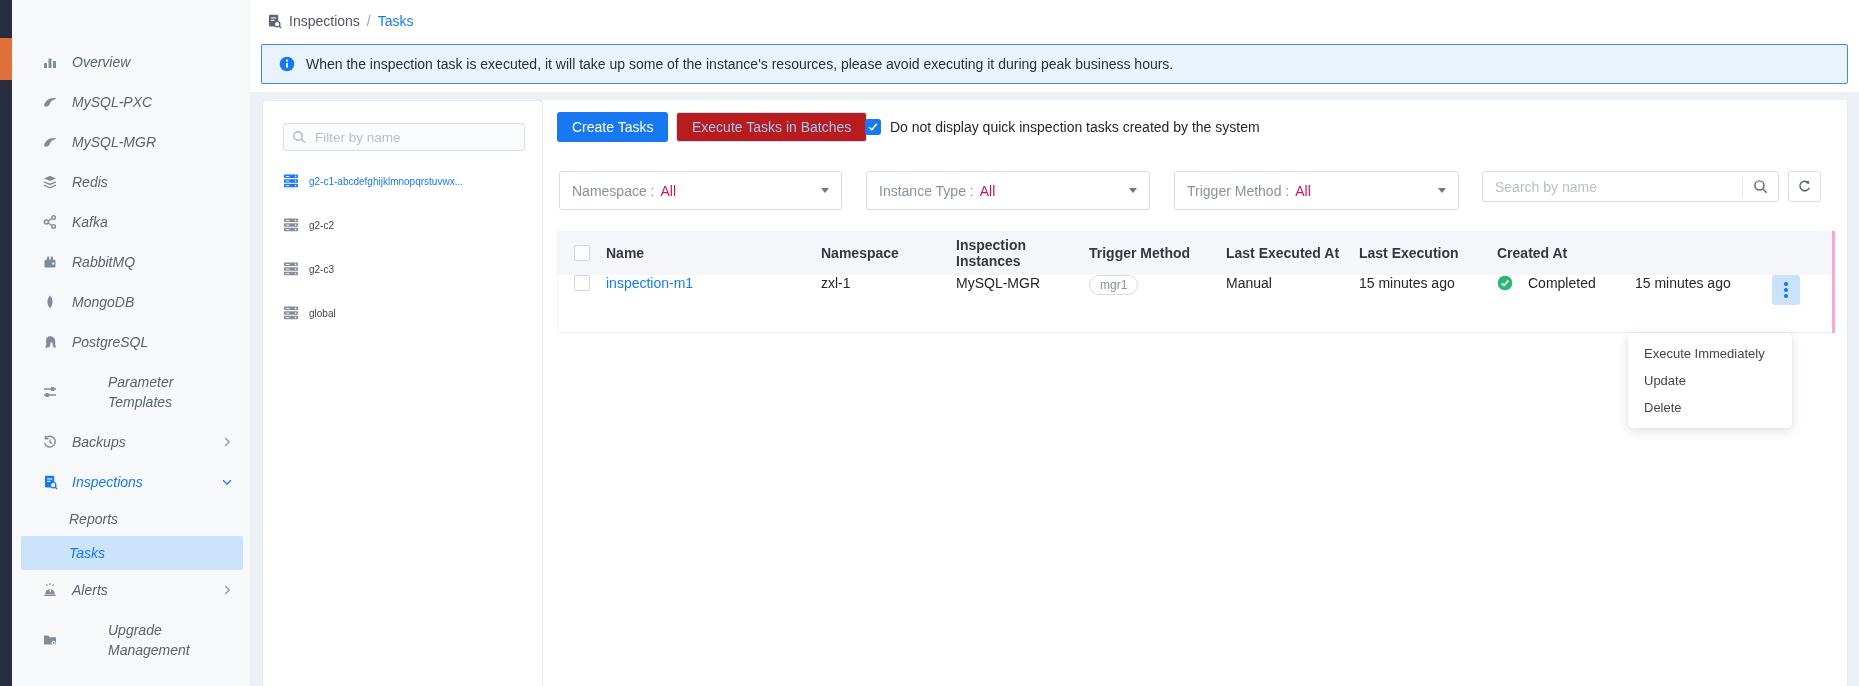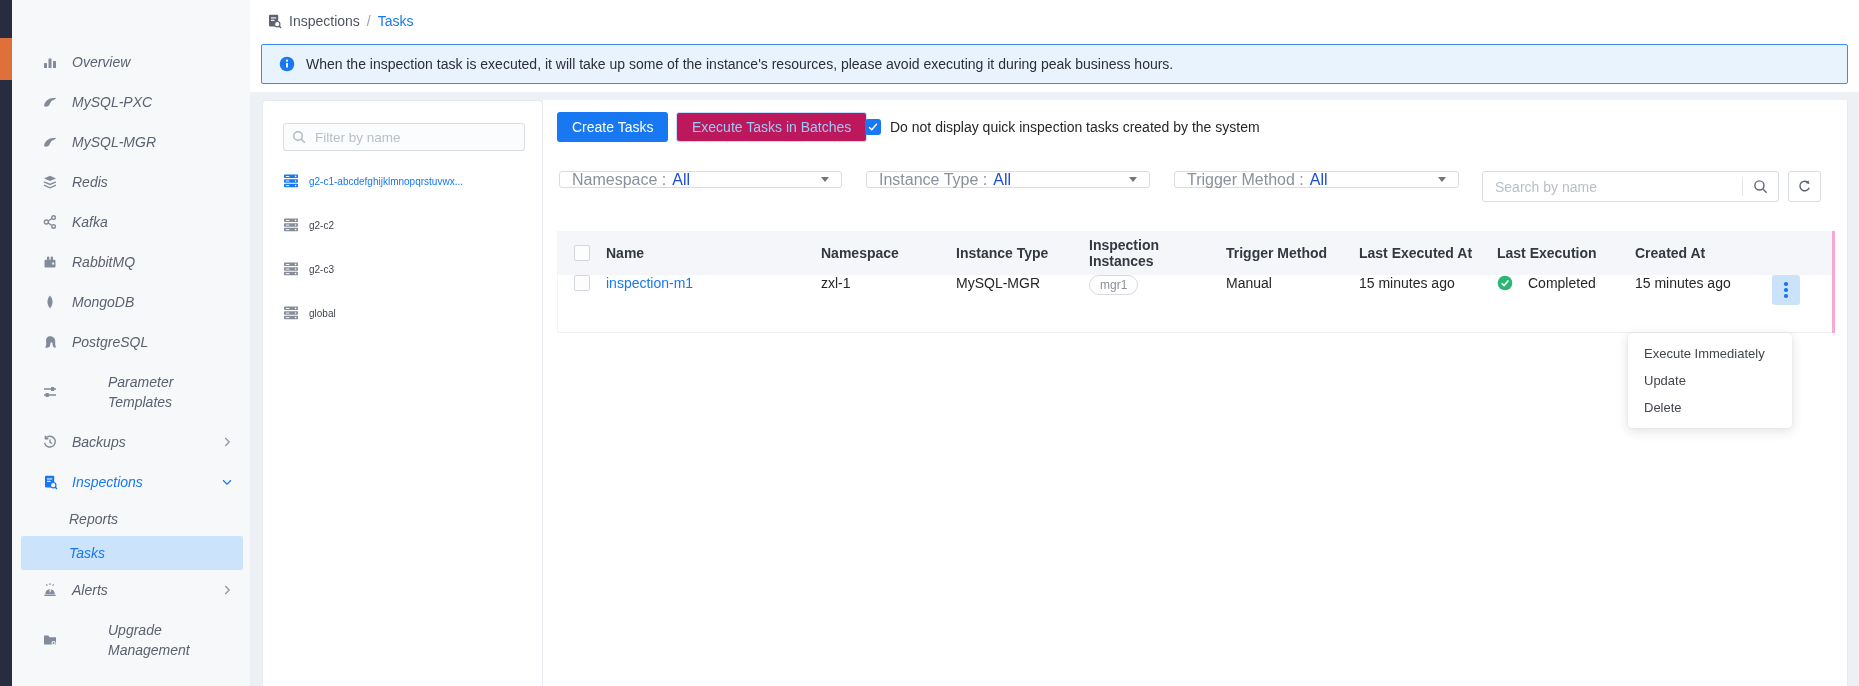--- a/index.html
+++ b/index.html
@@ -45,29 +45,29 @@
   .cluster-list { position:absolute; left:0; top:58px; width:100%; }
   .cluster-item { display:flex; align-items:center; height:44px; padding:0 14px 0 20px; font-size:10px; color:#3f4450; cursor:pointer; }
   .cluster-item .srv { width:16px; height:16px; margin-right:10px; flex:none; color:#868d98; }
   .cluster-item .cname { white-space:nowrap; overflow:hidden; }
   .cluster-item.selected { color:#1778f2; }
   .cluster-item.selected .srv { color:#1778f2; }
 
   
   .main-card { position:absolute; left:543px; top:100px; width:1305px; height:586px; background:#fff; border-right:1px solid #e7eaee; }
   .btn-create { position:absolute; left:14px; top:12px; height:30px; padding:0 15px; background:#1778f2; color:#fff; border:none; border-radius:3px; font-size:14px; font-family:"Liberation Sans",sans-serif; display:flex; align-items:center; cursor:pointer; }
-  .btn-batch { position:absolute; left:133px; top:12px; height:30px; padding:0 15px; background:#be185d; color:#9cc9f7; border:1px solid #bfdffc; border-radius:3px; font-size:14px; font-family:"Liberation Sans",sans-serif; display:flex; align-items:center; cursor:not-allowed; }
+  .btn-batch { position:absolute; left:133px; top:12px; height:30px; padding:0 15px; background:#b91c1c; color:#9cc9f7; border:1px solid #bfdffc; border-radius:3px; font-size:14px; font-family:"Liberation Sans",sans-serif; display:flex; align-items:center; cursor:not-allowed; }
   .toolbar-check { position:absolute; left:322px; top:12px; height:30px; display:flex; align-items:center; gap:9px; cursor:pointer; }
   .cbx { width:16px; height:16px; border-radius:3px; flex:none; }
   .cbx.checked { background:#1778f2; display:flex; align-items:center; justify-content:center; }
   .cbx.unchecked { background:#fdfdfd; border:1px solid #d3d7dd; border-radius:2px; }
   .toolbar-check .tc-label { font-size:14px; color:#262626; }
 
-  .dd { position:absolute; top:71px; height:17px; border:1px solid #d9dce2; border-radius:3px; background:#fff; display:flex; align-items:center; padding:0 12px; font-size:16px; color:#8a919d; cursor:pointer; }
-  .dd .dd-value { color:#1d4ed8; margin-left:6px; }
+  .dd { position:absolute; top:71px; height:39px; border:1px solid #d9dce2; border-radius:3px; background:#fff; display:flex; align-items:center; padding:0 12px; font-size:14px; color:#8a919d; cursor:pointer; }
+  .dd .dd-value { color:#be185d; margin-left:6px; }
   .dd .caret { margin-left:auto; width:0; height:0; border-left:4.5px solid transparent; border-right:4.5px solid transparent; border-top:5.5px solid #6f7682; }
   .dd1 { left:16px; width:283px; } .dd2 { left:323px; width:284px; } .dd3 { left:631px; width:285px; }
   .searchbox { position:absolute; left:939px; top:71px; width:297px; height:31px; border:1px solid #d9dce2; border-radius:3px; background:#fff; display:flex; align-items:center; }
   .searchbox input { flex:1; min-width:0; border:none; outline:none; padding:0 8px 0 12px; font-family:"Liberation Sans",sans-serif; font-size:14px; color:#3f4450; background:transparent; }
   .searchbox input::placeholder { color:#b8bfc9; }
   .searchbox .sdiv { width:1px; height:18px; background:#e3e6ea; }
   .searchbox .mag { width:17px; height:17px; margin:0 9px; color:#666d78; flex:none; cursor:pointer; }
   .btn-refresh { position:absolute; left:1245px; top:71px; width:33px; height:31px; border:1px solid #d9dce2; border-radius:3px; background:#fff; display:flex; align-items:center; justify-content:center; color:#5d646f; cursor:pointer; }
   .btn-refresh svg { width:15px; height:15px; }
 
@@ -417,21 +417,20 @@
         </svg>
     </div>
 
     <div class="tbl">
       <div class="tgrid thead">
         <div class="cell c-check">
           <span class="cbx unchecked"></span>
         </div>
         <div class="cell">Name</div>
         <div class="cell">Namespace</div>
-        <div class="cell">Instance Type</div>
         <div class="cell">Inspection Instances</div>
         <div class="cell">Trigger Method</div>
         <div class="cell">Last Executed At</div>
         <div class="cell">Last Execution</div>
         <div class="cell">Created At</div>
       </div>
       <div class="tgrid trow">
         <div class="cell c-check">
           <span class="cbx unchecked"></span>
         </div>

